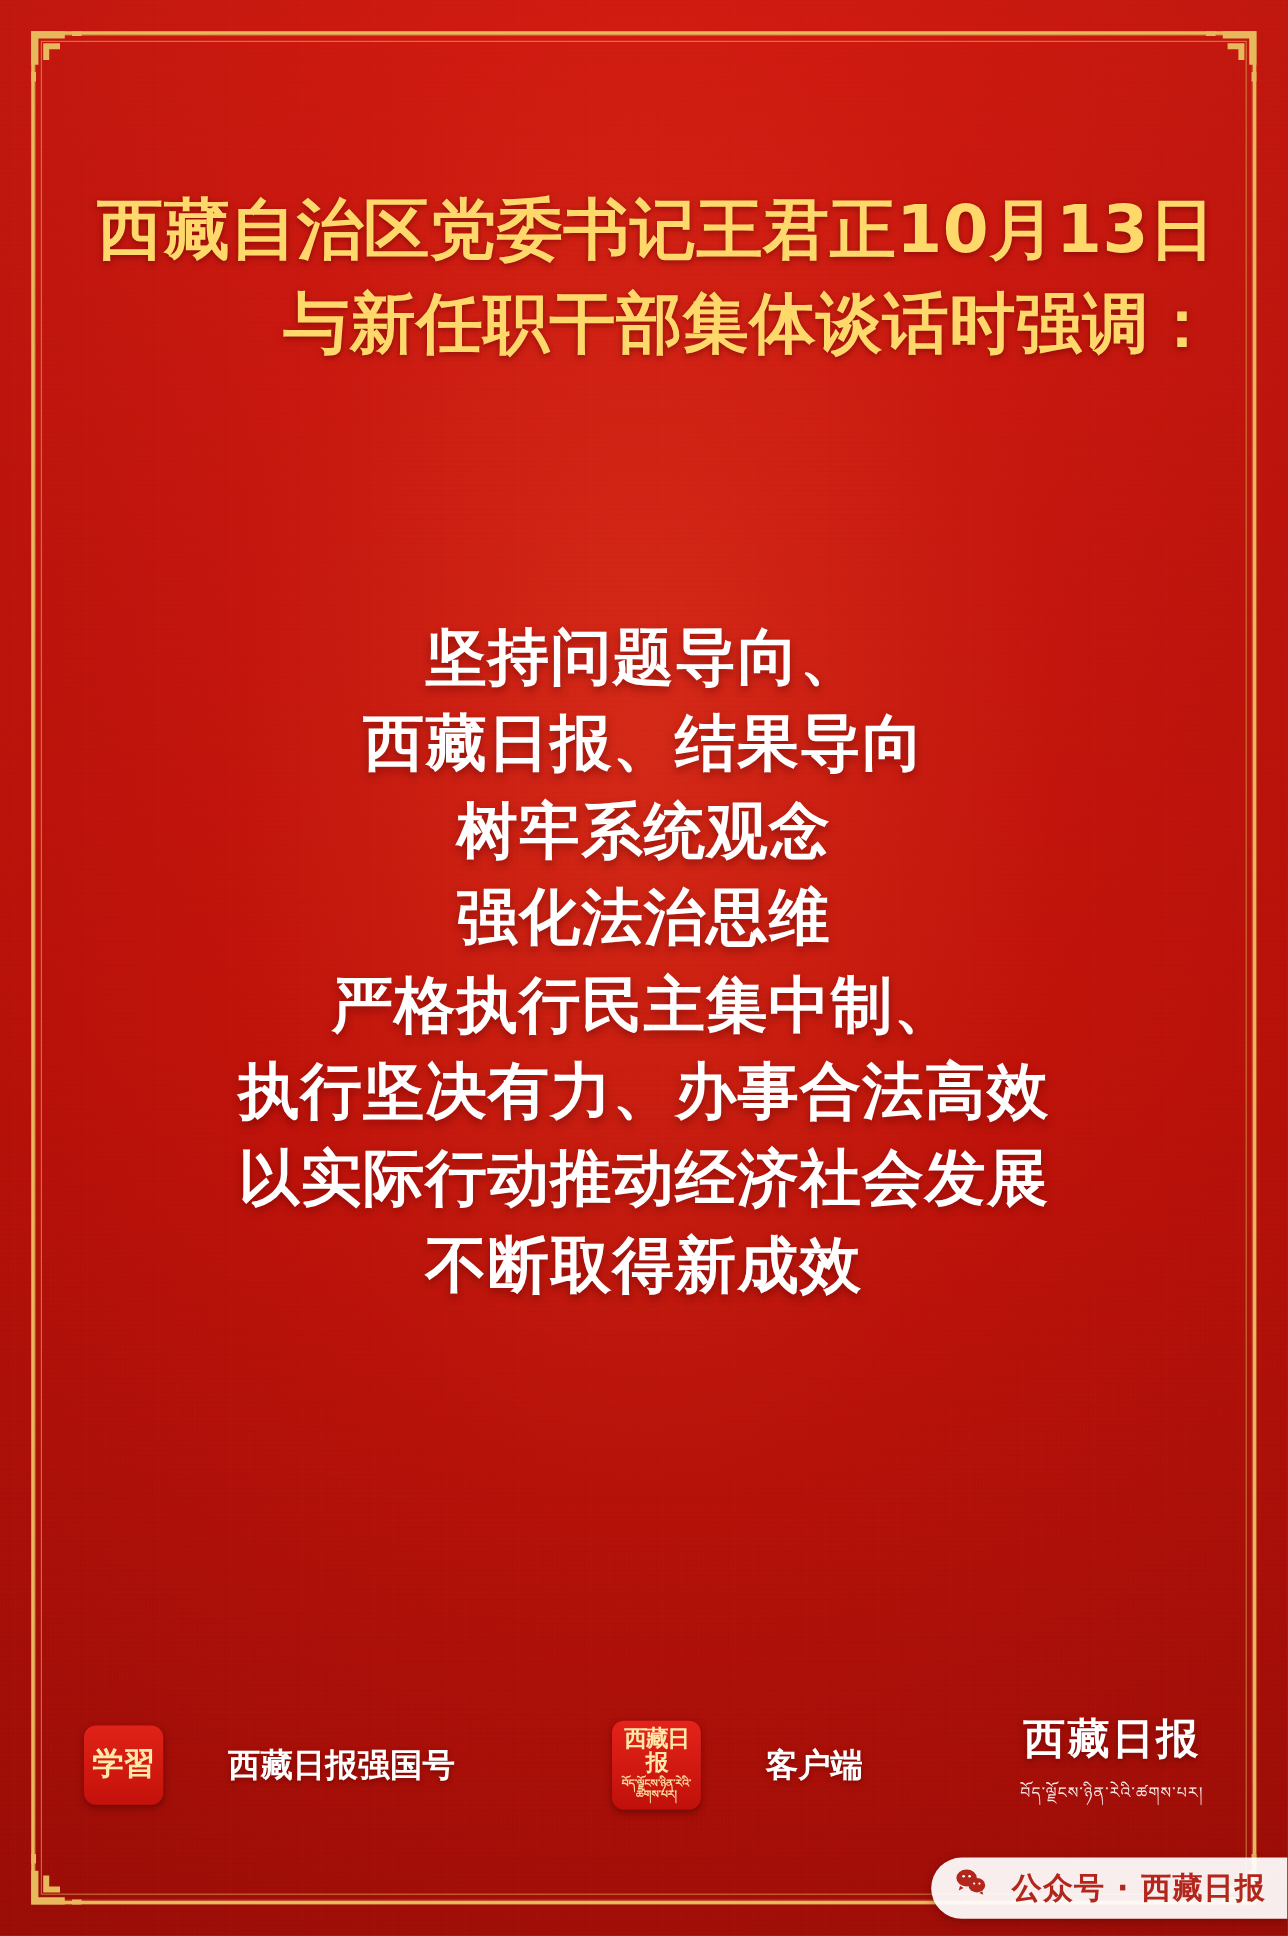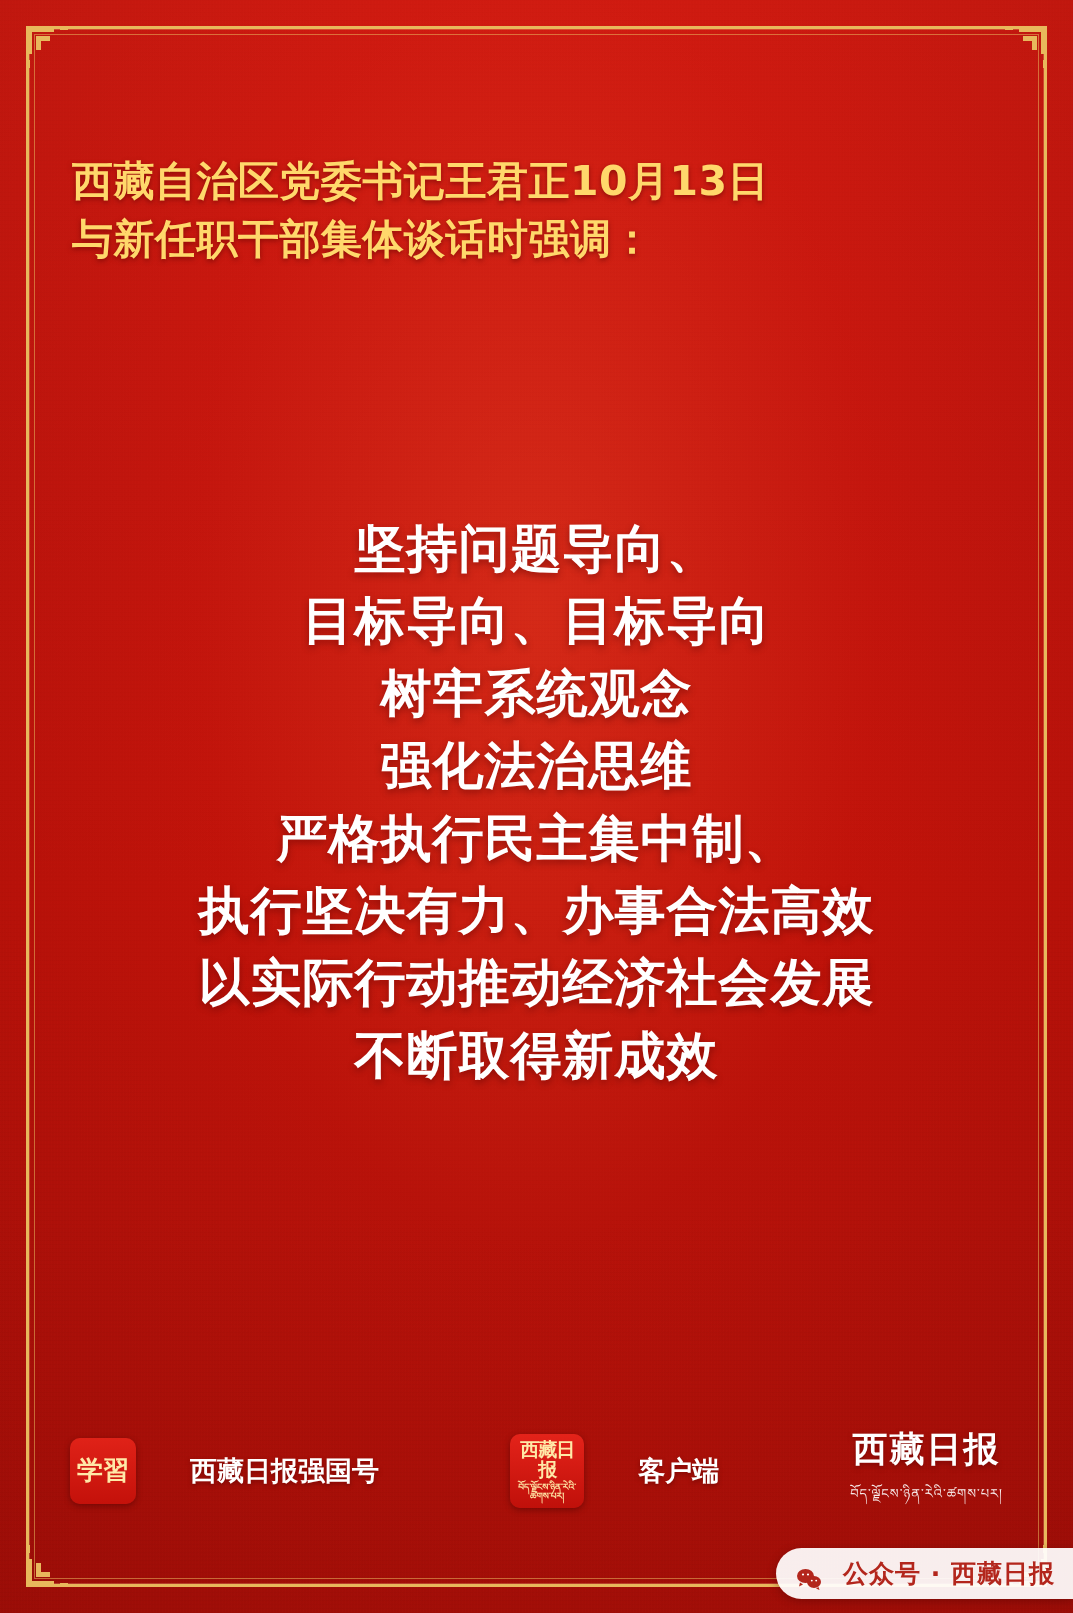--- a/index.html
+++ b/index.html
@@ -67,27 +67,27 @@
   }
   .corner svg { display: block; }
   .corner.tl { left: 24px;  top: 24px; }
   .corner.tr { right: 24px; top: 24px;  transform: scaleX(-1); }
   .corner.bl { left: 24px;  bottom: 24px; transform: scaleY(-1); }
   .corner.br { right: 24px; bottom: 24px; transform: scale(-1,-1); }
 
   
   .headline {
     position: absolute;
-    left: 72px;
+    left: 60px;
     right: 60px;
     top: 152px;
-    text-align: left;
+    text-align: right;
     color: #ffd86b;
     font-weight: 700;
-    font-size: 41px;
+    font-size: 55px;
     line-height: 1.42;
     letter-spacing: 0.5px;
     text-shadow: 0 2px 5px rgba(90,0,0,0.55);
   }
   .headline .line { display: block; white-space: nowrap; }
 
   
   .quote {
     position: absolute;
     left: 50px;
@@ -170,21 +170,21 @@
     opacity: 0.92;
     white-space: nowrap;
   }
 
   
   .watermark {
     position: absolute;
     right: 0px;
     bottom: 14px;
     display: flex;
-    align-items: flex-end;
+    align-items: flex-start;
     gap: 21px;
     background: rgba(255,255,255,0.93);
     border-top-left-radius: 26px;
     border-bottom-left-radius: 26px;
     padding: 9px 18px 9px 20px;
     box-shadow: 0 2px 8px rgba(60,0,0,0.35);
   }
   .wm-icon {
     width: 26px;
     height: 22px;
@@ -235,21 +235,21 @@
     </svg>
   </div>
 
   <div class="headline">
     <span class="line">西藏自治区党委书记王君正10月13日</span>
     <span class="line">与新任职干部集体谈话时强调：</span>
   </div>
 
   <div class="quote">
     <span class="line">坚持问题导向、</span>
-    <span class="line">目标导向、目标导向</span>
+    <span class="line">西藏日报、结果导向</span>
     <span class="line">树牢系统观念</span>
     <span class="line">强化法治思维</span>
     <span class="line">严格执行民主集中制、</span>
     <span class="line">执行坚决有力、办事合法高效</span>
     <span class="line">以实际行动推动经济社会发展</span>
     <span class="line">不断取得新成效</span>
   </div>
 
   <div class="footer">
 

